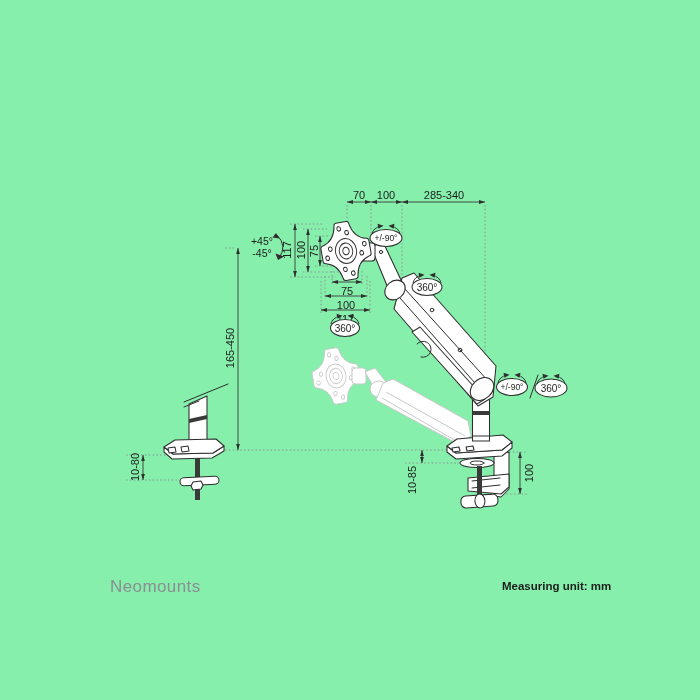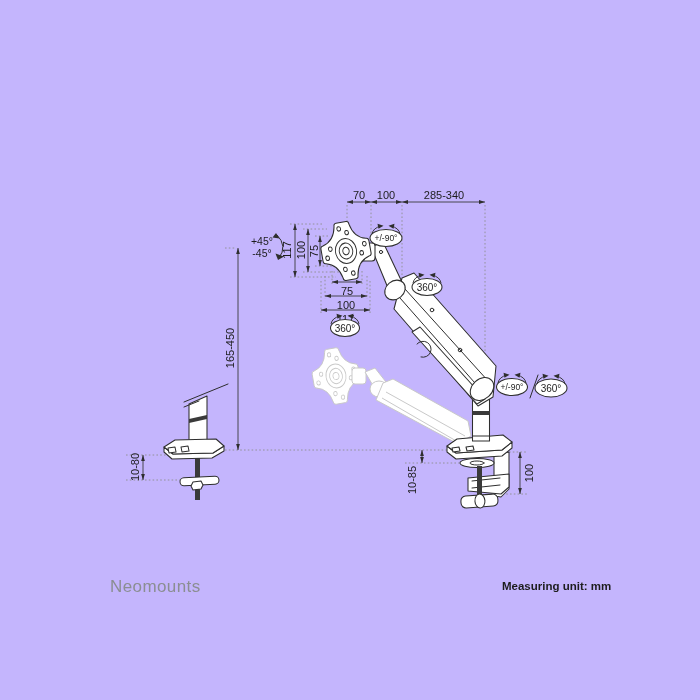--- a/index.html
+++ b/index.html
@@ -1,16 +1,16 @@
 <!DOCTYPE html>
 <html><head>
 <meta charset="utf-8">
 <style>
   html,body{margin:0;padding:0;background:#ffffff;}
-  .canvas{position:relative;width:700px;height:700px;background:#c4b5fd;overflow:hidden;
+  .canvas{position:relative;width:700px;height:700px;background:#86efac;overflow:hidden;
           font-family:"Liberation Sans","DejaVu Sans",sans-serif;}
   svg{display:block}
   .ln{stroke:#2e2e2e;stroke-width:1;fill:none;stroke-linecap:round;stroke-linejoin:round}
   .fw{stroke:#2e2e2e;stroke-width:1.05;fill:#ffffff;stroke-linejoin:round}
   .dark{fill:#3a3a3a;stroke:none}
   .gh{stroke:#c9c9c9;stroke-width:1;fill:#ffffff;stroke-linejoin:round}
   .ghl{stroke:#c9c9c9;stroke-width:1;fill:none}
   .dim{stroke:#3a3a3a;stroke-width:0.9;fill:none}
   .dot{stroke:#8f8f8f;stroke-width:0.9;fill:none;stroke-dasharray:1.6 2.2}
   .ar{fill:#2e2e2e;stroke:none}

